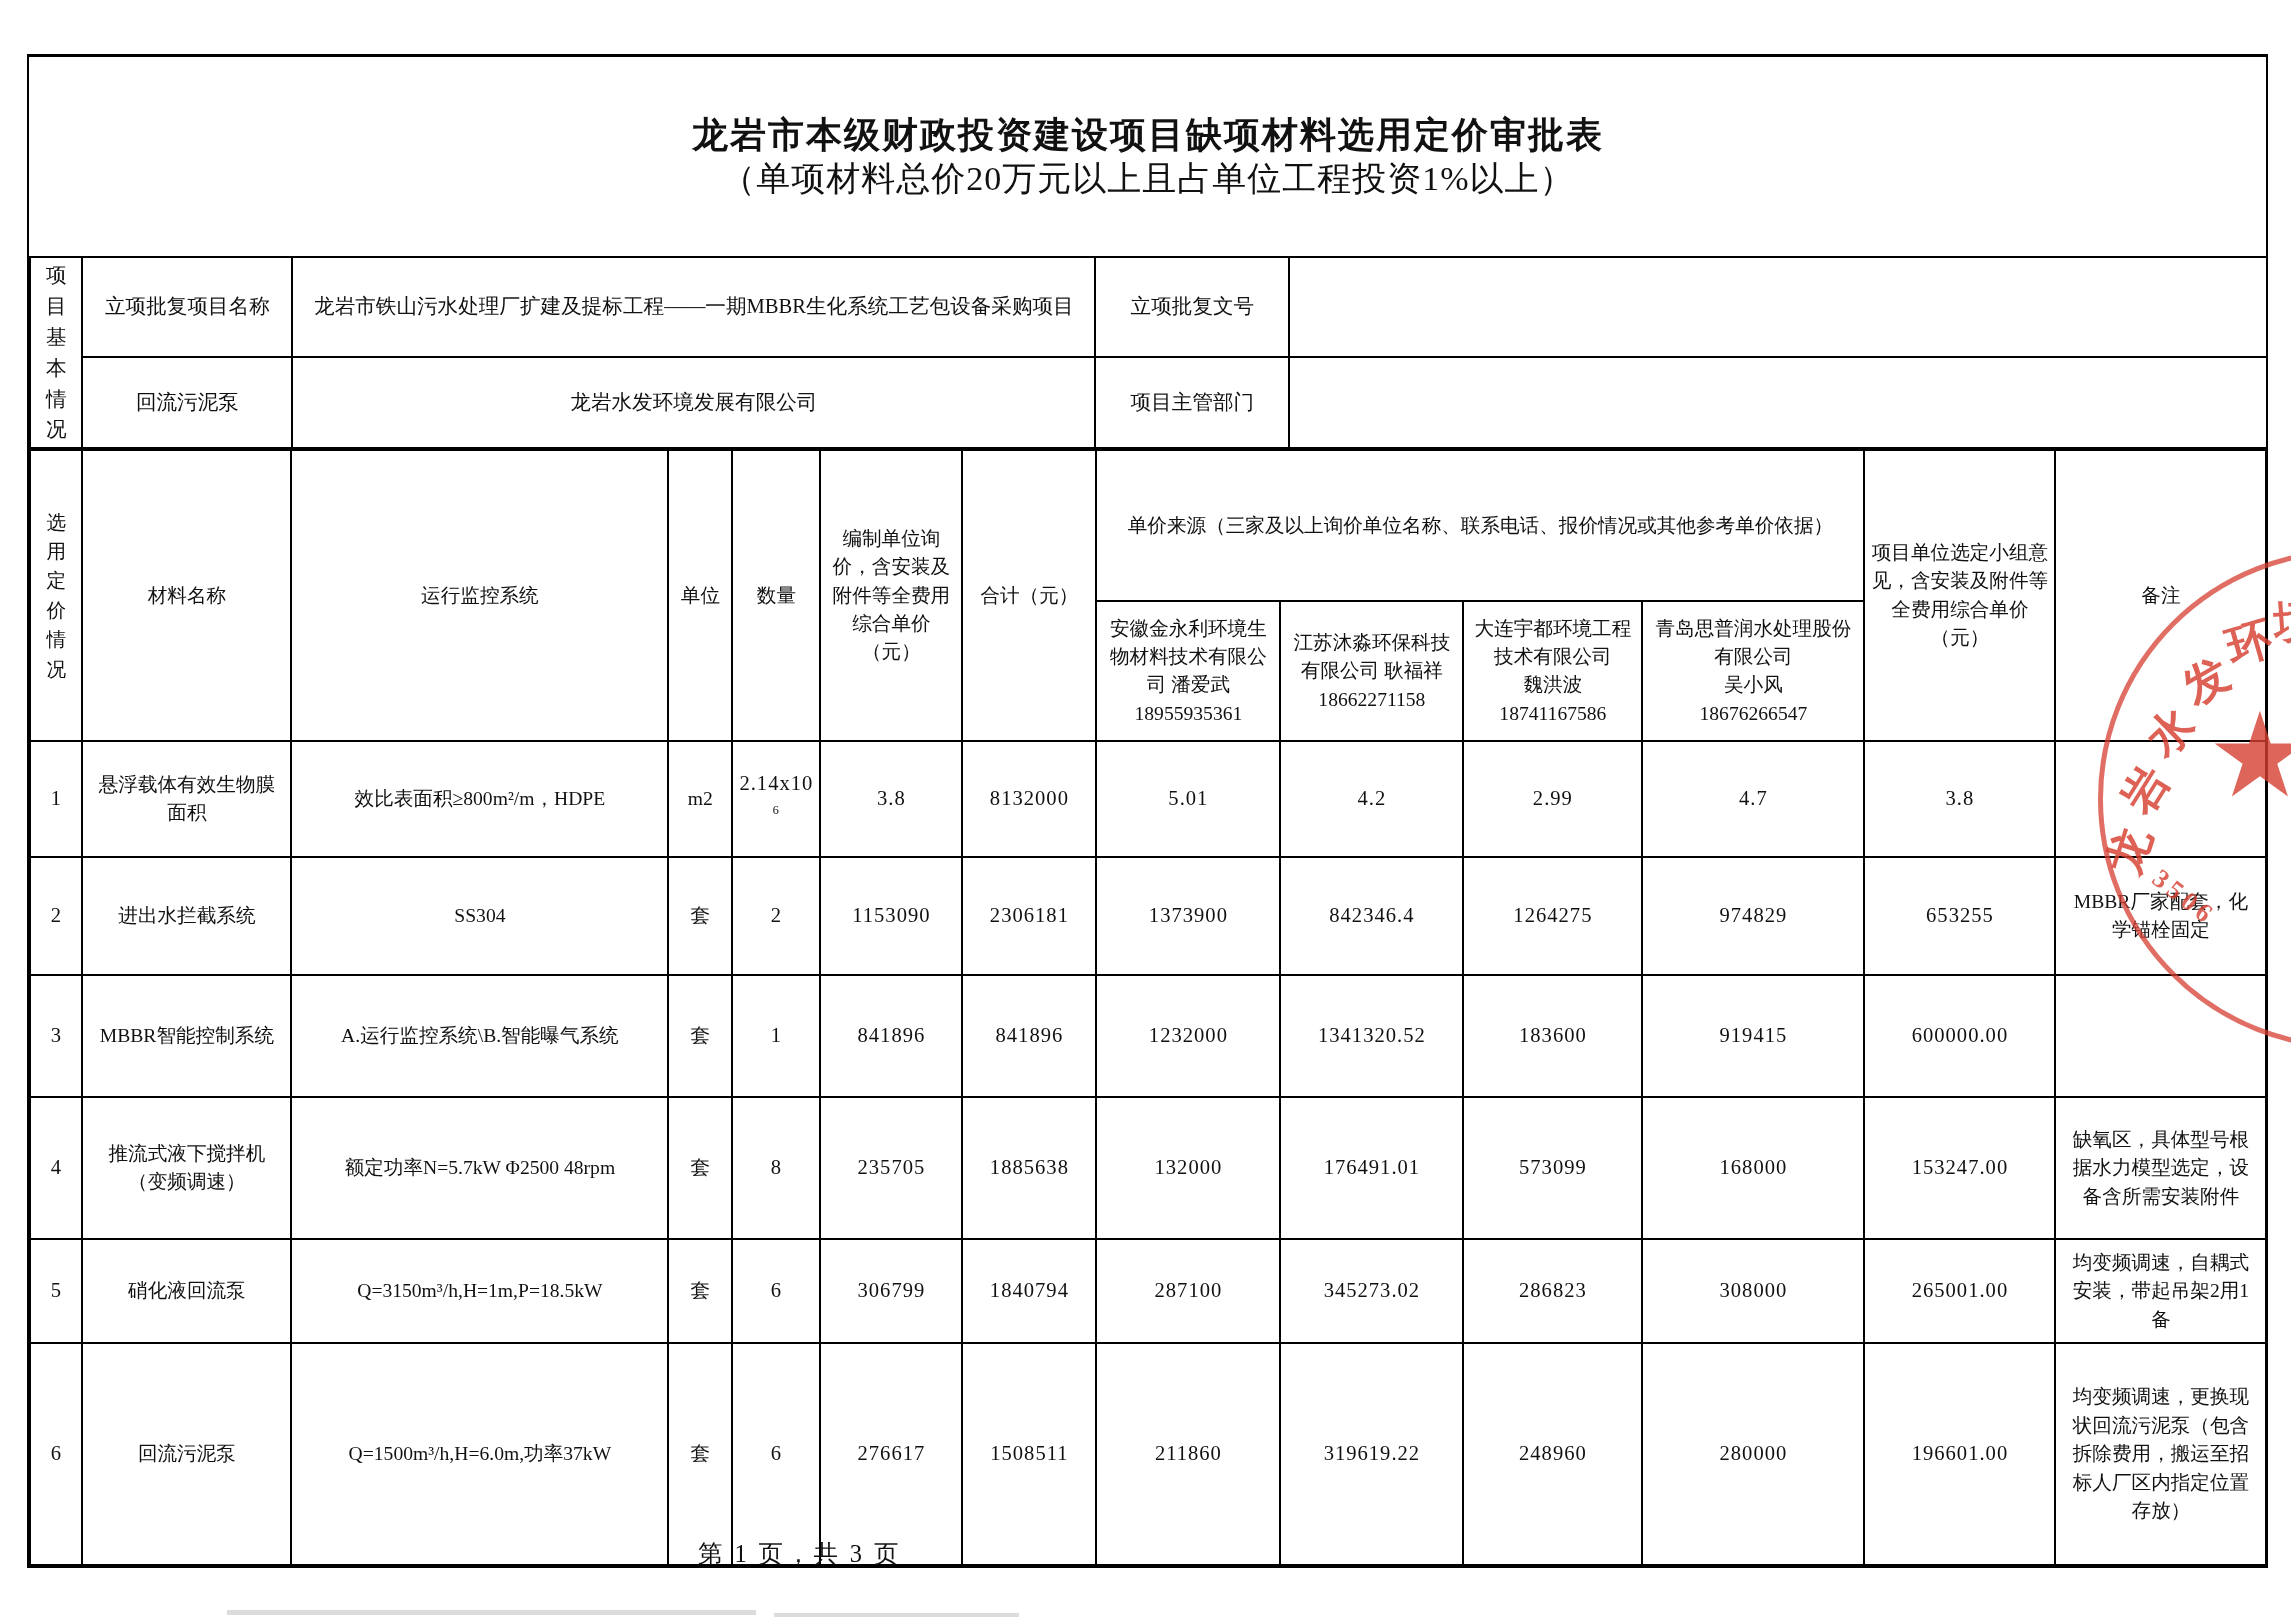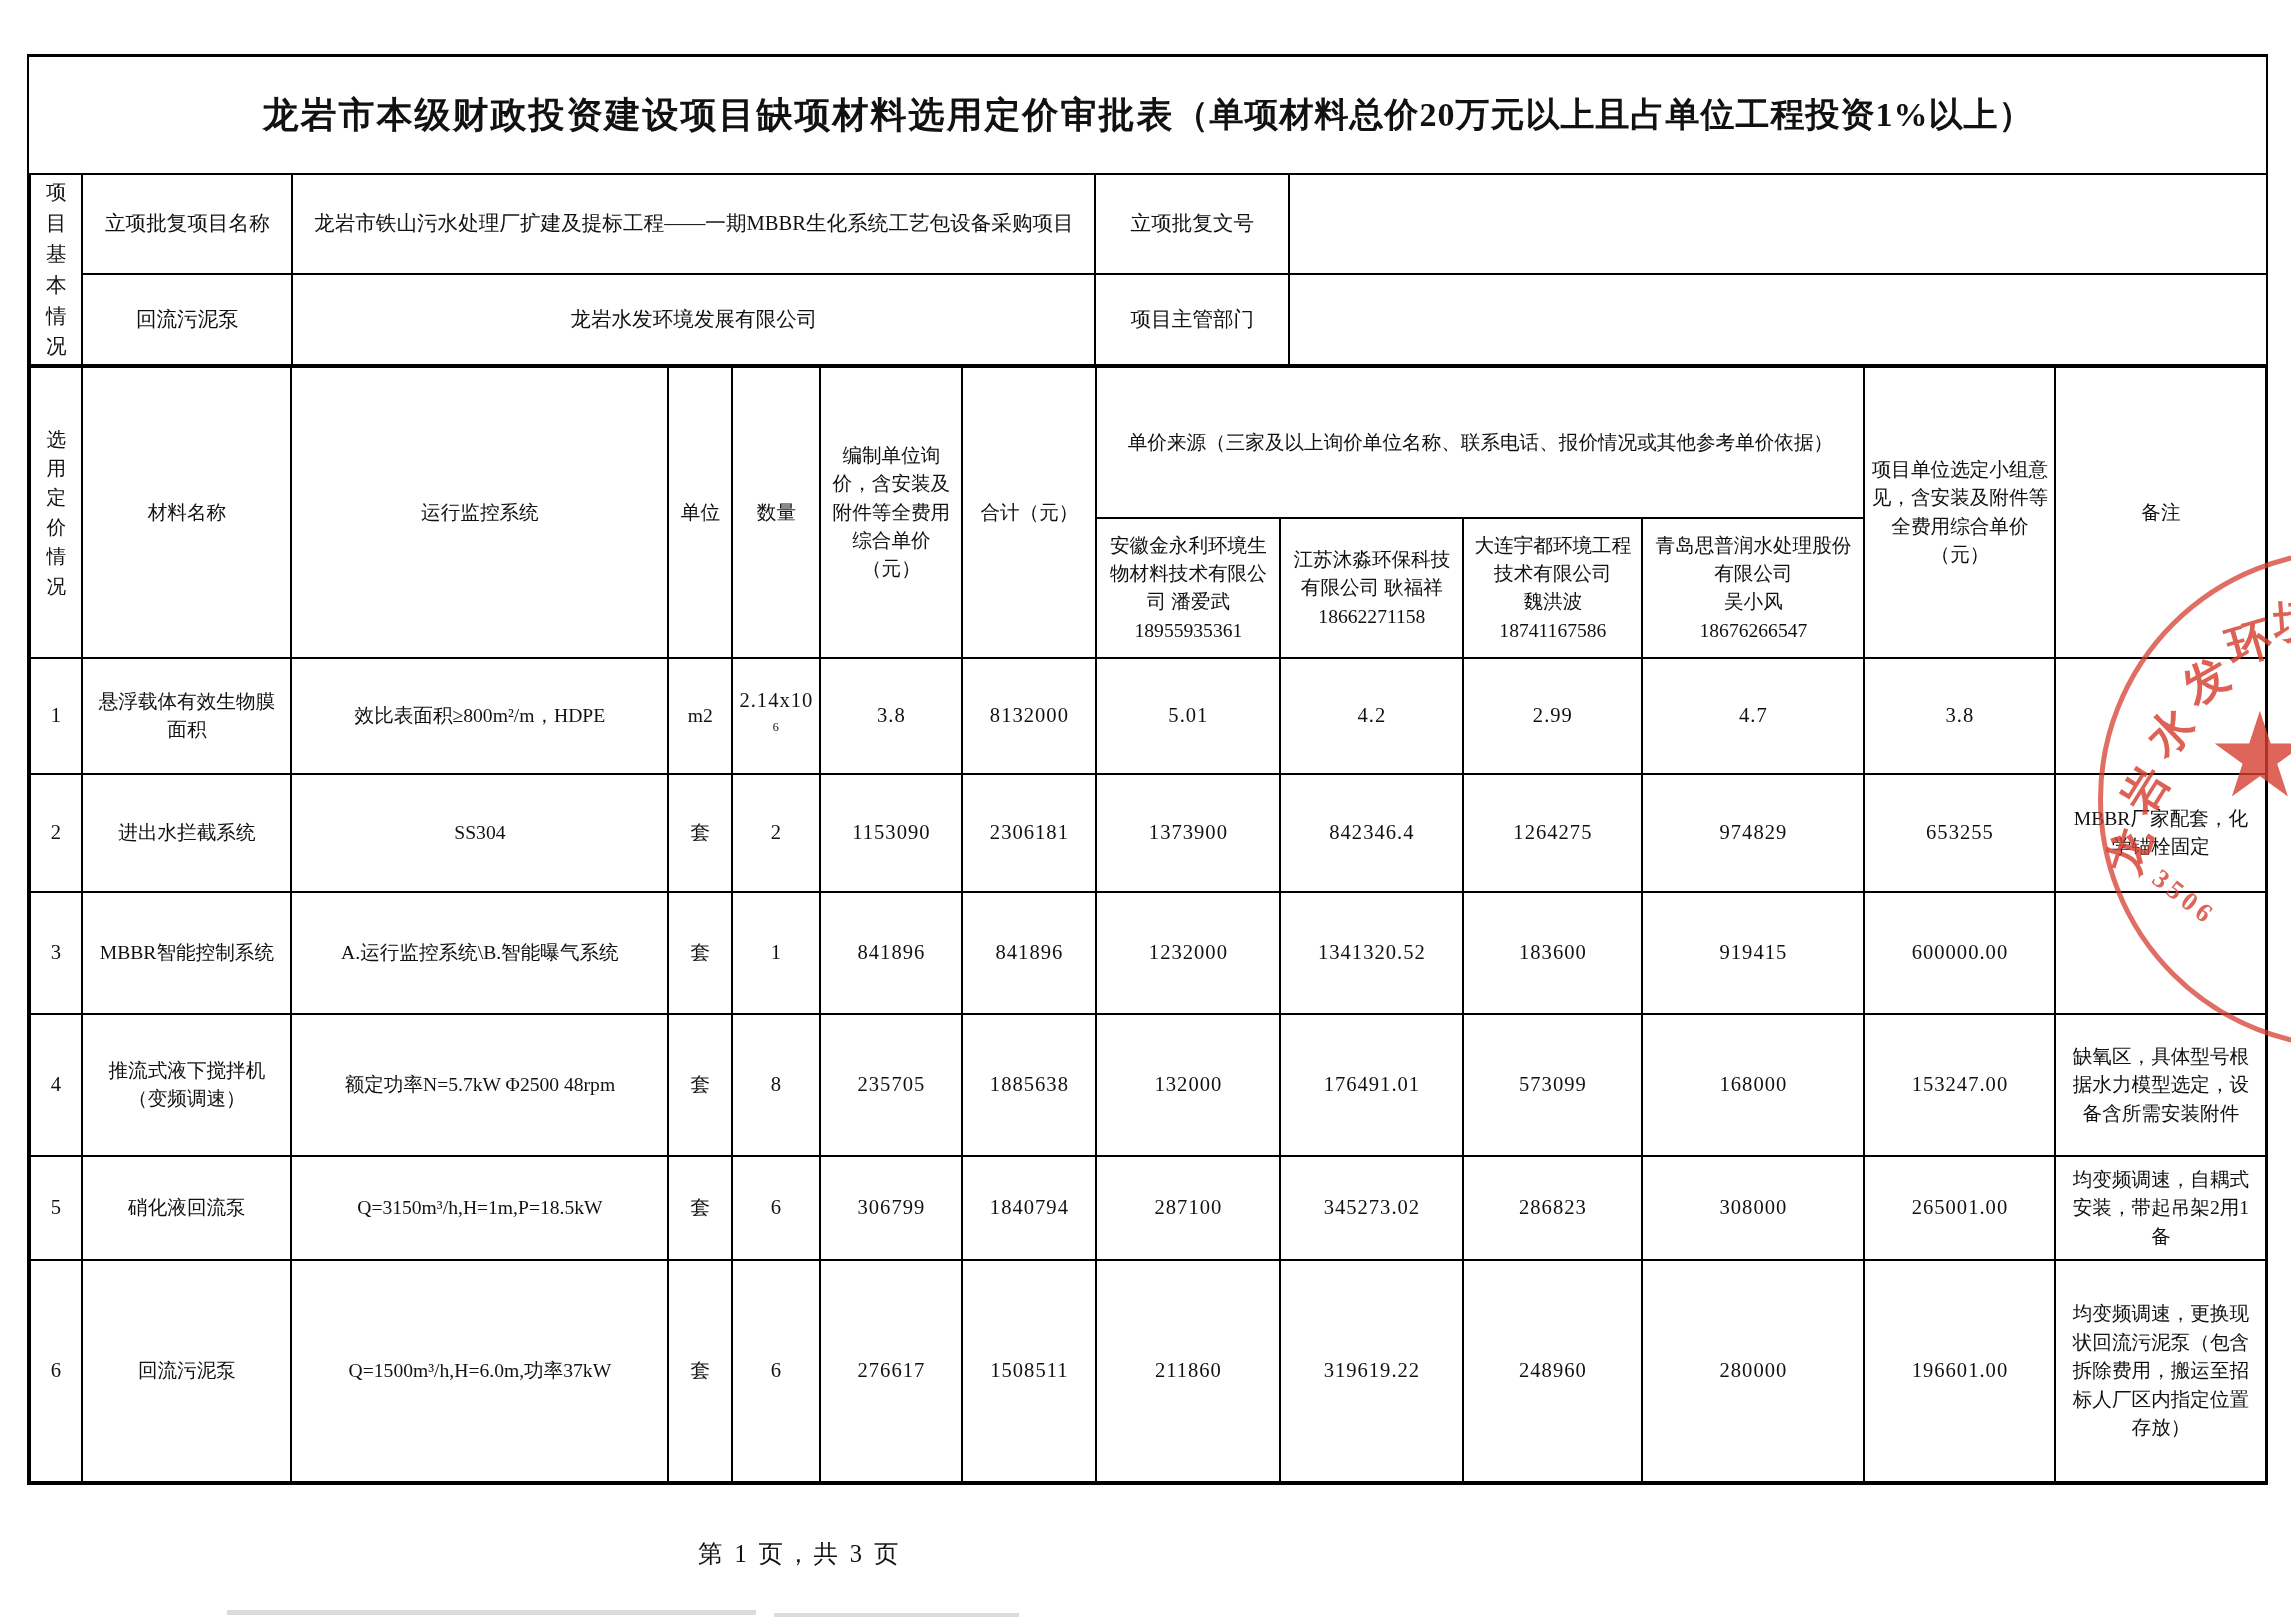--- a/index.html
+++ b/index.html
@@ -10,26 +10,26 @@
     overflow:hidden;
     font-family:"Liberation Serif","DejaVu Serif",serif;
     color:#111;
   }
   .sheet{
     position:absolute;left:27.4px;top:54px;width:2237px;
     border:2.9px solid #000;border-top:3.9px solid #000;
     background:#fff;
   }
   .titleblock{
-    height:116px;display:flex;flex-direction:row;
+    height:199px;display:flex;flex-direction:column;
     align-items:center;justify-content:center;
     text-align:center;
   }
   .title-main{font-size:36px;font-weight:bold;letter-spacing:2px;line-height:1.25;}
-  .title-sub{font-size:34px;font-weight:bold;letter-spacing:1px;line-height:1.25;}
+  .title-sub{font-size:34px;font-weight:normal;letter-spacing:1px;line-height:1.25;}
   table{border-collapse:collapse;table-layout:fixed;width:100%;}
   td,th{
     border:2px solid #000;
     text-align:center;vertical-align:middle;
     font-weight:normal;
     font-size:19.6px;line-height:1.45;
     padding:3.9px 5.9px;
     word-break:break-all;
     overflow:hidden;
   }

